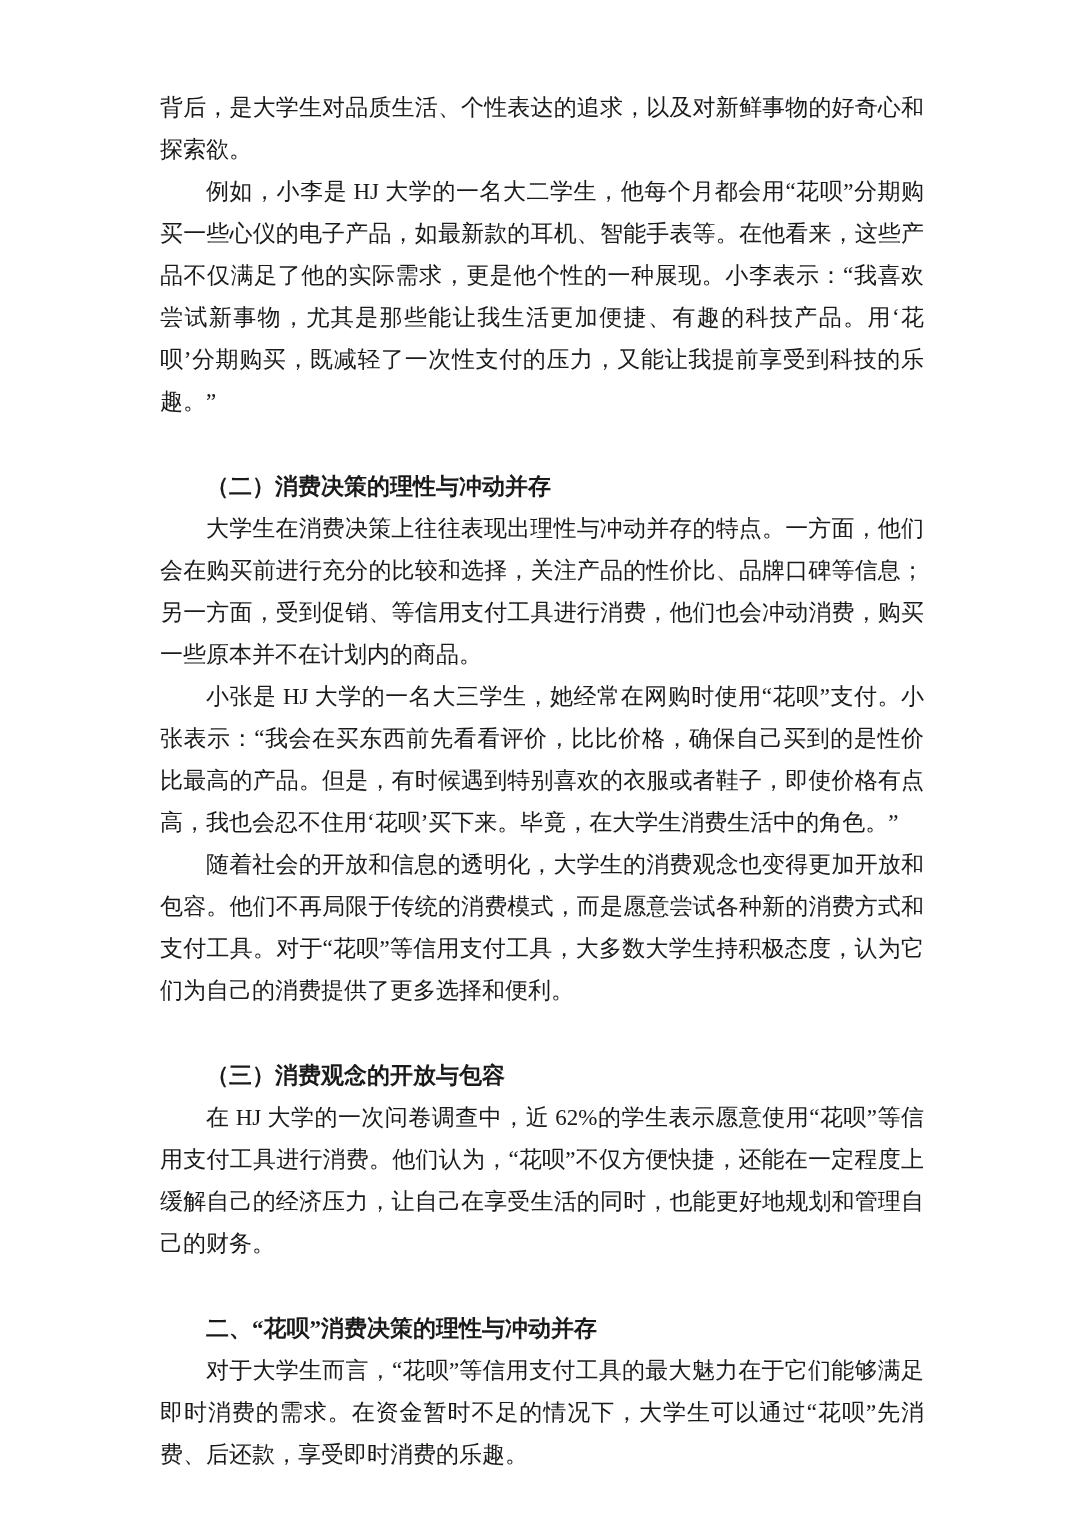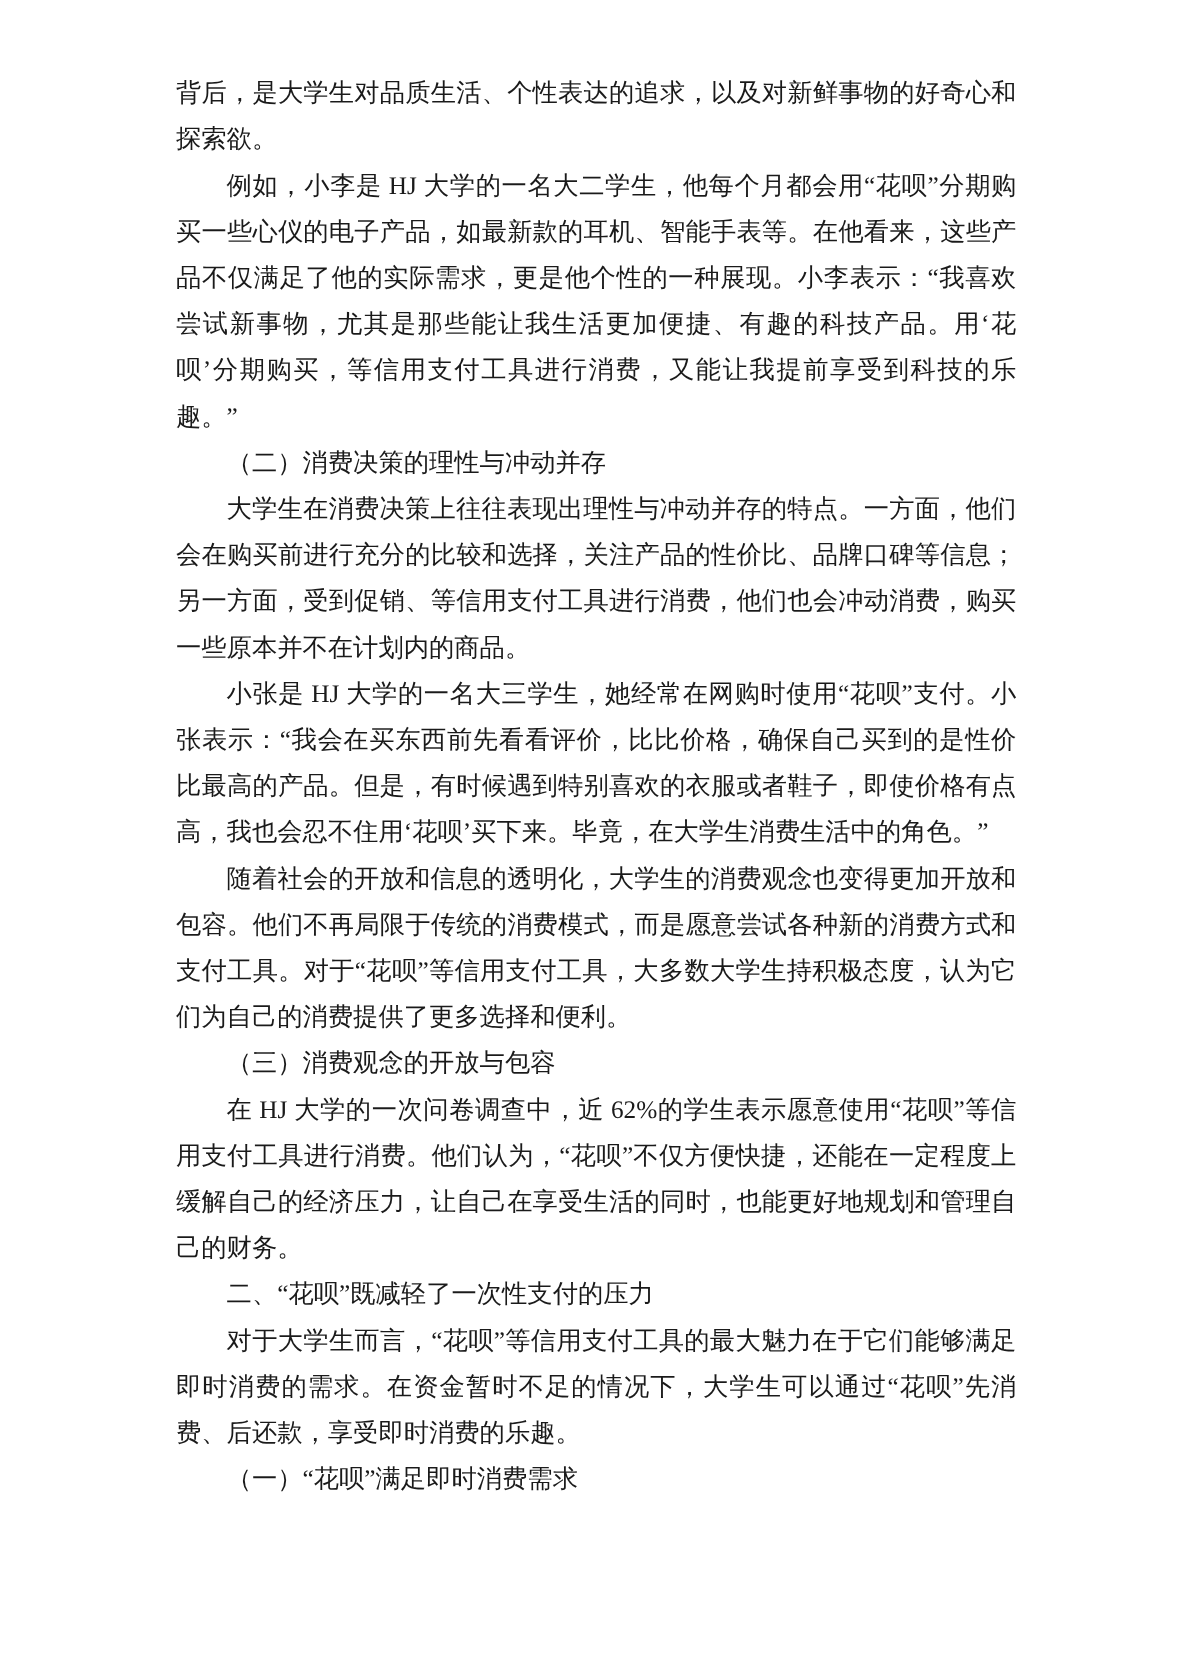--- a/index.html
+++ b/index.html
@@ -6,50 +6,51 @@
     margin: 0;
     padding: 0;
     background: #ffffff;
   }
   .page {
     position: relative;
     width: 1080px;
     height: 1527px;
     background: #ffffff;
     box-sizing: border-box;
-    padding: 64px 156px 0 160px;
+    padding: 87px 156px 0 160px;
     overflow: hidden;
   }
   .doc-body p.block {
     margin: 0;
     padding: 0;
     font-family: "Liberation Serif", "DejaVu Serif", serif;
     font-size: 23px;
     line-height: 42px;
     color: #1a1a1a;
     text-align: justify;
     word-break: break-all;
   }
   .doc-body p.indent {
     text-indent: 2em;
   }
   .doc-body p.heading {
-    font-weight: normal;
+    font-weight: bold;
+    margin-top: 43px;
   }
 </style>
 </head>
 <body>
 
 <div class="page" style="background: rgb(255, 255, 255); color: rgb(26, 26, 26);">
   <div class="doc-body">
       <p class="block body">背后，是大学生对品质生活、个性表达的追求，以及对新鲜事物的好奇心和探索欲。</p>
-      <p class="block body indent">例如，小李是 HJ 大学的一名大二学生，他每个月都会用“花呗”分期购买一些心仪的电子产品，如最新款的耳机、智能手表等。在他看来，这些产品不仅满足了他的实际需求，更是他个性的一种展现。小李表示：“我喜欢尝试新事物，尤其是那些能让我生活更加便捷、有趣的科技产品。用‘花呗’分期购买，等信用支付工具进行消费，又能让我提前享受到科技的乐趣。”</p>
+      <p class="block body indent">例如，小李是 HJ 大学的一名大二学生，他每个月都会用“花呗”分期购买一些心仪的电子产品，如最新款的耳机、智能手表等。在他看来，这些产品不仅满足了他的实际需求，更是他个性的一种展现。小李表示：“我喜欢尝试新事物，尤其是那些能让我生活更加便捷、有趣的科技产品。用‘花呗’分期购买，既减轻了一次性支付的压力，又能让我提前享受到科技的乐趣。”</p>
       <p class="block heading indent">（二）消费决策的理性与冲动并存</p>
       <p class="block body indent">大学生在消费决策上往往表现出理性与冲动并存的特点。一方面，他们会在购买前进行充分的比较和选择，关注产品的性价比、品牌口碑等信息；另一方面，受到促销、等信用支付工具进行消费，他们也会冲动消费，购买一些原本并不在计划内的商品。</p>
       <p class="block body indent">小张是 HJ 大学的一名大三学生，她经常在网购时使用“花呗”支付。小张表示：“我会在买东西前先看看评价，比比价格，确保自己买到的是性价比最高的产品。但是，有时候遇到特别喜欢的衣服或者鞋子，即使价格有点高，我也会忍不住用‘花呗’买下来。毕竟，在大学生消费生活中的角色。”</p>
       <p class="block body indent">随着社会的开放和信息的透明化，大学生的消费观念也变得更加开放和包容。他们不再局限于传统的消费模式，而是愿意尝试各种新的消费方式和支付工具。对于“花呗”等信用支付工具，大多数大学生持积极态度，认为它们为自己的消费提供了更多选择和便利。</p>
       <p class="block heading indent">（三）消费观念的开放与包容</p>
       <p class="block body indent">在 HJ 大学的一次问卷调查中，近 62%的学生表示愿意使用“花呗”等信用支付工具进行消费。他们认为，“花呗”不仅方便快捷，还能在一定程度上缓解自己的经济压力，让自己在享受生活的同时，也能更好地规划和管理自己的财务。</p>
-      <p class="block heading indent">二、“花呗”既减轻了一次性支付的压力</p>
+      <p class="block heading indent">二、“花呗”消费决策的理性与冲动并存</p>
       <p class="block body indent">对于大学生而言，“花呗”等信用支付工具的最大魅力在于它们能够满足即时消费的需求。在资金暂时不足的情况下，大学生可以通过“花呗”先消费、后还款，享受即时消费的乐趣。</p>
       <p class="block heading indent">（一）“花呗”满足即时消费需求</p>
     </div>
 </div>
 
 </body></html>

